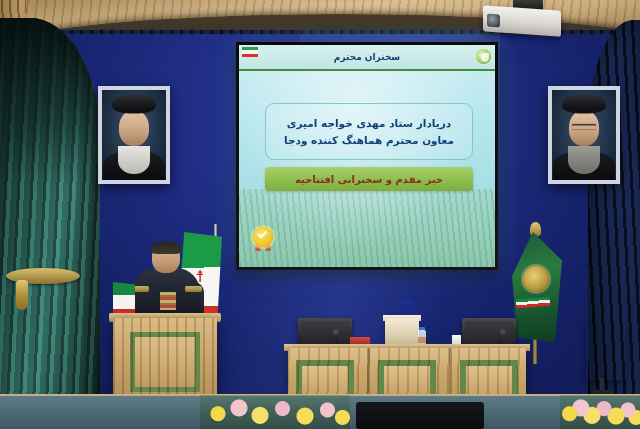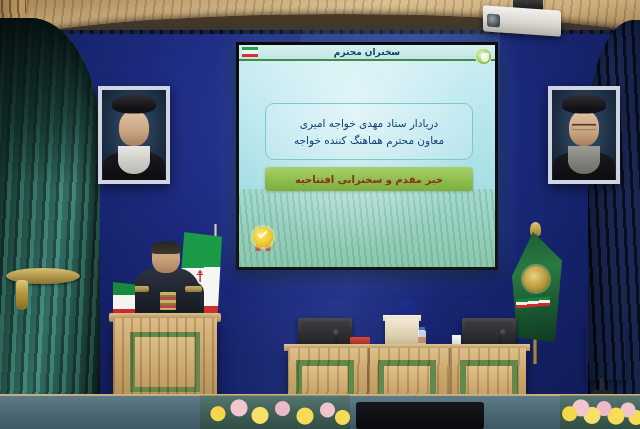--- a/index.html
+++ b/index.html
@@ -177,21 +177,21 @@
     background: radial-gradient(ellipse at 45% 30%, rgba(255,255,255,.55) 0%, rgba(255,255,255,0) 62%);
     pointer-events:none;
   }
   .grass{
     position:absolute; left:0; bottom:0; width:100%; height:78px;
     background:
       repeating-linear-gradient(84deg, rgba(95,150,95,.30) 0 2px, rgba(160,210,160,.10) 2px 6px),
       linear-gradient(180deg, rgba(150,205,165,.18) 0%, rgba(110,175,130,.45) 100%);
   }
   .slide-header{
-    position:relative; height:16px;
+    position:relative; height:26px;
     background: linear-gradient(180deg,#d7f0ee 0%,#c2e6e2 100%);
     border-bottom:2px solid #3f8c4a;
     display:flex; align-items:center; justify-content:center;text-align:right;
   }
   .slide-header-text{
     font-size:9px; color:#14406b; font-weight:bold; direction:rtl;
     letter-spacing:.3px;
   }
   .slide-logo{
     position:absolute; right:3px; top:3px; width:17px; height:17px; border-radius:50%;
@@ -208,21 +208,21 @@
     background: linear-gradient(180deg,#1f9e4a 0 33%, #f2f2f2 33% 66%, #d22a2a 66% 100%);
     opacity:.95;
   }
   .title-box{
     position:absolute; left:26px; top:58px; width:208px; height:57px;
     border:1.4px solid #7fc9c1; border-radius:9px;
     background: rgba(255,255,255,.12);
     display:flex; flex-direction:column; align-items:center; justify-content:center; gap:5px;
   }
   .title-line{
-    font-size:10.5px; font-weight:normal; color:#123f7a; direction:rtl;
+    font-size:10.5px; font-weight:bold; color:#123f7a; direction:rtl;
     letter-spacing:.2px; white-space:nowrap;
   }
   .green-banner{
     position:absolute; left:26px; top:122px; width:208px; height:24px;
     background: linear-gradient(180deg,#a9d06a 0%,#8ebd4e 55%,#7cae3f 100%);
     border-radius:4px;
     display:flex; align-items:center; justify-content:center;
     box-shadow: 0 1px 3px rgba(0,0,0,.18);
   }
   .green-banner-text{
@@ -562,21 +562,21 @@
       <div class="screen-glow"></div>
 
       <div class="slide-header">
         <span class="slide-header-text">سخنران محترم</span>
         <div class="flag-corner"></div>
         <div class="slide-logo"></div>
       </div>
 
       <div class="title-box">
         <div class="title-line">دریادار ستاد مهدی خواجه امیری</div>
-        <div class="title-line">معاون محترم هماهنگ کننده خواجه</div>
+        <div class="title-line">معاون محترم هماهنگ کننده ودجا</div>
       </div>
 
       <div class="green-banner">
         <span class="green-banner-text">خیر مقدم و سخنرانی افتتاحیه</span>
       </div>
 
       <div class="badge">
         <div class="badge-ribbon-l"></div>
         <div class="badge-ribbon-r"></div>
         <div class="badge-rosette"></div>

